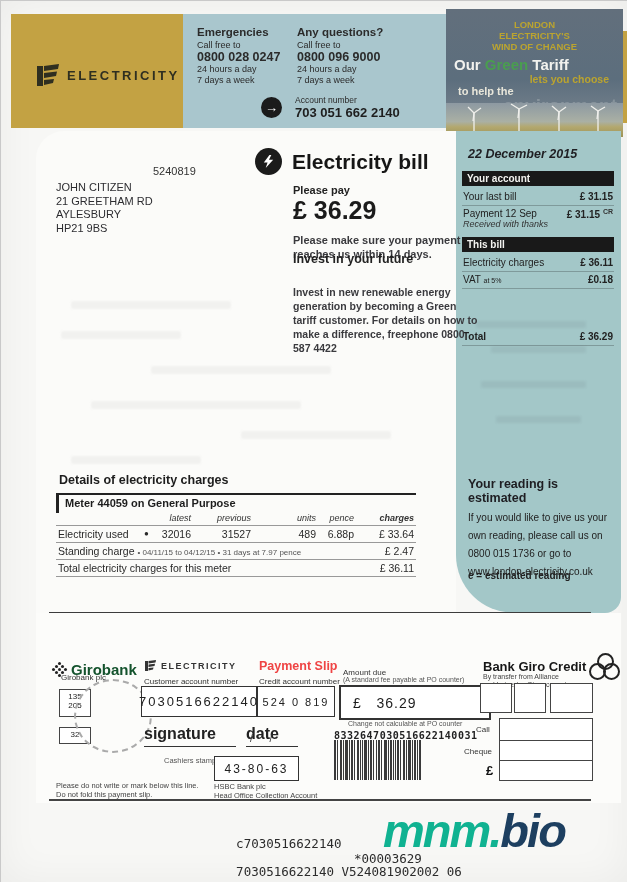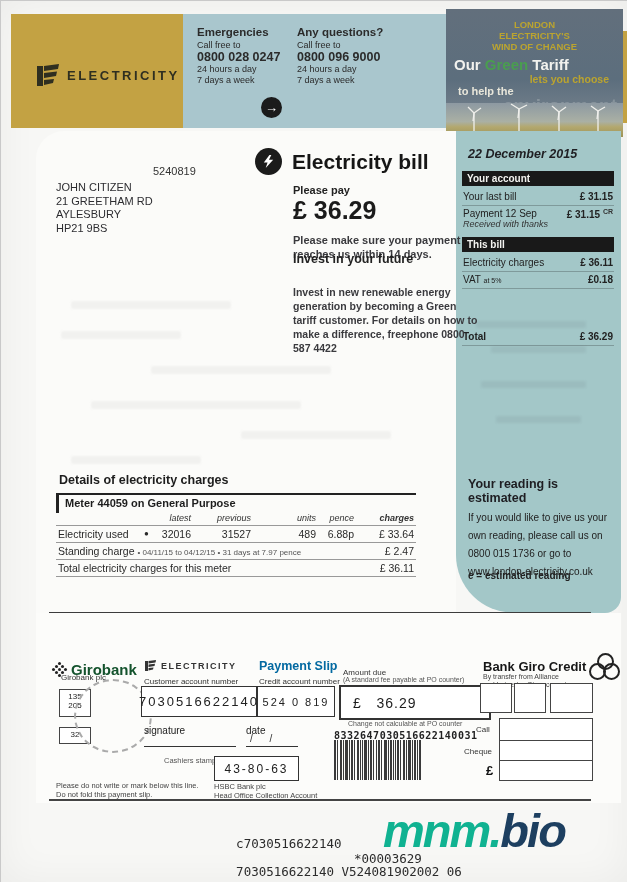--- a/index.html
+++ b/index.html
@@ -77,23 +77,23 @@
   .slip{left:35px;top:612px;width:585px;height:190px;background:#fcfcfa;}
   .giro-title{font-size:15px;font-weight:bold;color:#14532d;}
   .giro-sub{font-size:8px;color:#333;}
   .giro-dots{width:3px;height:3px;background:#222;border-radius:50%;
      box-shadow:0 -6px 0 #222,0 6px 0 #222,-6px 0 0 #222,6px 0 0 #222,-3px -3px 0 #222,3px -3px 0 #222,-3px 3px 0 #222,3px 3px 0 #222;}
   .code-box{border:1px solid #444;background:#fff;font-size:8px;line-height:9px;text-align:center;color:#222;padding:2px 3px;}
   .stamp-circle{width:74px;height:70px;border:2px dashed #aaa;border-radius:50%;}
   .slip-label{font-size:8px;color:#333;}
   .slip-box{border:1.5px solid #333;background:#fff;display:flex;align-items:center;justify-content:center;}
   .acct-box-text{font-size:13px;letter-spacing:2px;color:#222;}
-  .sig-label{font-size:10px;font-weight:normal;color:#222;}
+  .sig-label{font-size:16px;font-weight:bold;color:#222;}
   .sig-line{border-top:1.5px solid #333;}
-  .ps-title{font-size:12.5px;font-weight:bold;color:#0369a1;}
+  .ps-title{font-size:12.5px;font-weight:bold;color:#ef4444;}
   .amount-box-text{font-size:14px;color:#1d1d1d;white-space:pre;letter-spacing:1px;}
   .tiny-note{font-size:7px;color:#555;}
   .bgc-title{font-size:13px;font-weight:bold;color:#161616;}
   .bgc-sub{font-size:7px;line-height:8px;color:#444;width:86px;}
   .bgc-circles span{display:inline-block;width:13px;height:13px;border:2px solid #222;border-radius:50%;position:absolute;}
   .mini-box{border:1.5px solid #444;background:#fff;}
   .cashlbl{font-size:8px;color:#333;}
   .pound-big{font-size:13px;font-weight:bold;color:#111;}
   .barcode-num{font-size:10px;font-weight:bold;letter-spacing:0.5px;color:#222;font-family:"DejaVu Sans Mono",monospace;}
   .sortcode-box{border:1.5px solid #333;background:#fff;font-size:12px;letter-spacing:2px;color:#222;
@@ -136,20 +136,24 @@
     </div>
     <div class="abs hdr-col" style="left:114px;top:13px;">
       <div class="t">Any questions?</div>
       <div>Call free to</div>
       <div class="p">0800 096 9000</div>
       <div>24 hours a day</div>
       <div>7 days a week</div>
     </div>
     <div class="abs circle-icon" style="left:78px;top:83px;width:21px;height:21px;font-size:13px;font-weight:bold;">
       <span>→</span>
+    </div>
+    <div class="abs" style="left:112px;top:81px;">
+      <div class="acct-label">Account number</div>
+      <div class="acct-num">703 051 662 2140</div>
     </div>
   </div>
 
   <div class="abs gold-sliver"></div>
 
   <div class="abs promo">
     <div class="wind">
       <div>LONDON</div>
       <div>ELECTRICITY'S</div>
       <div>WIND OF CHANGE</div>

